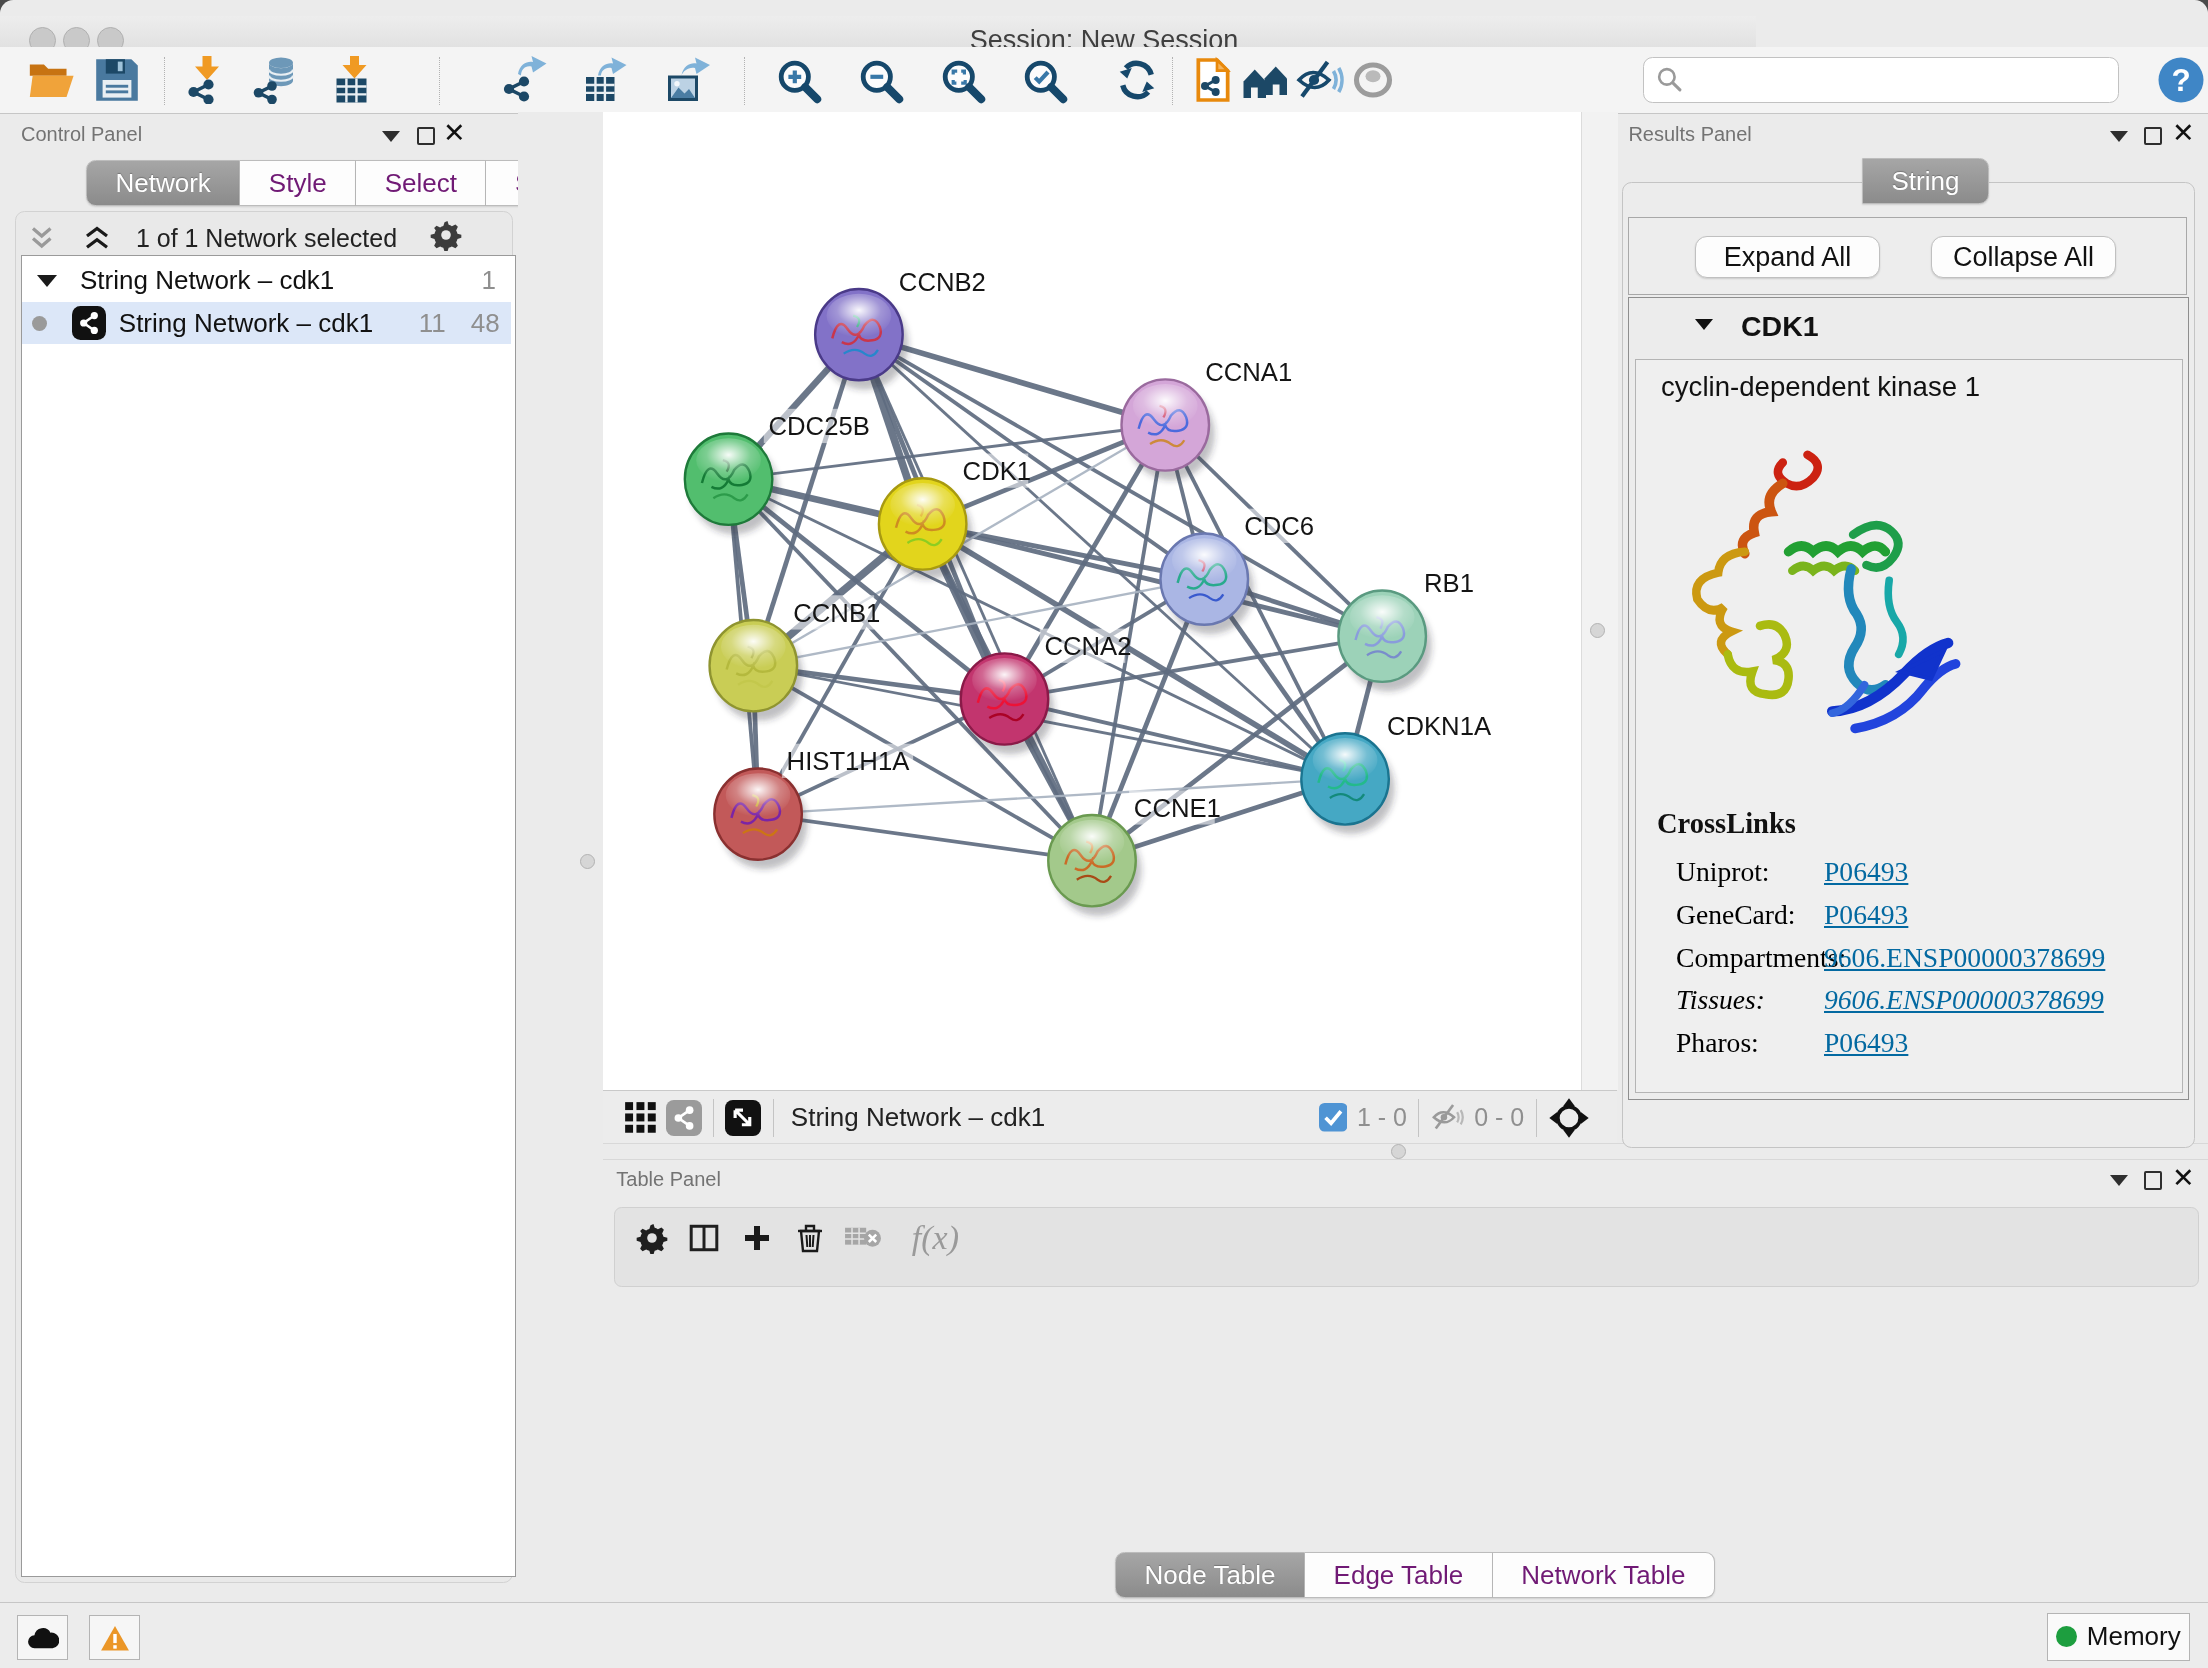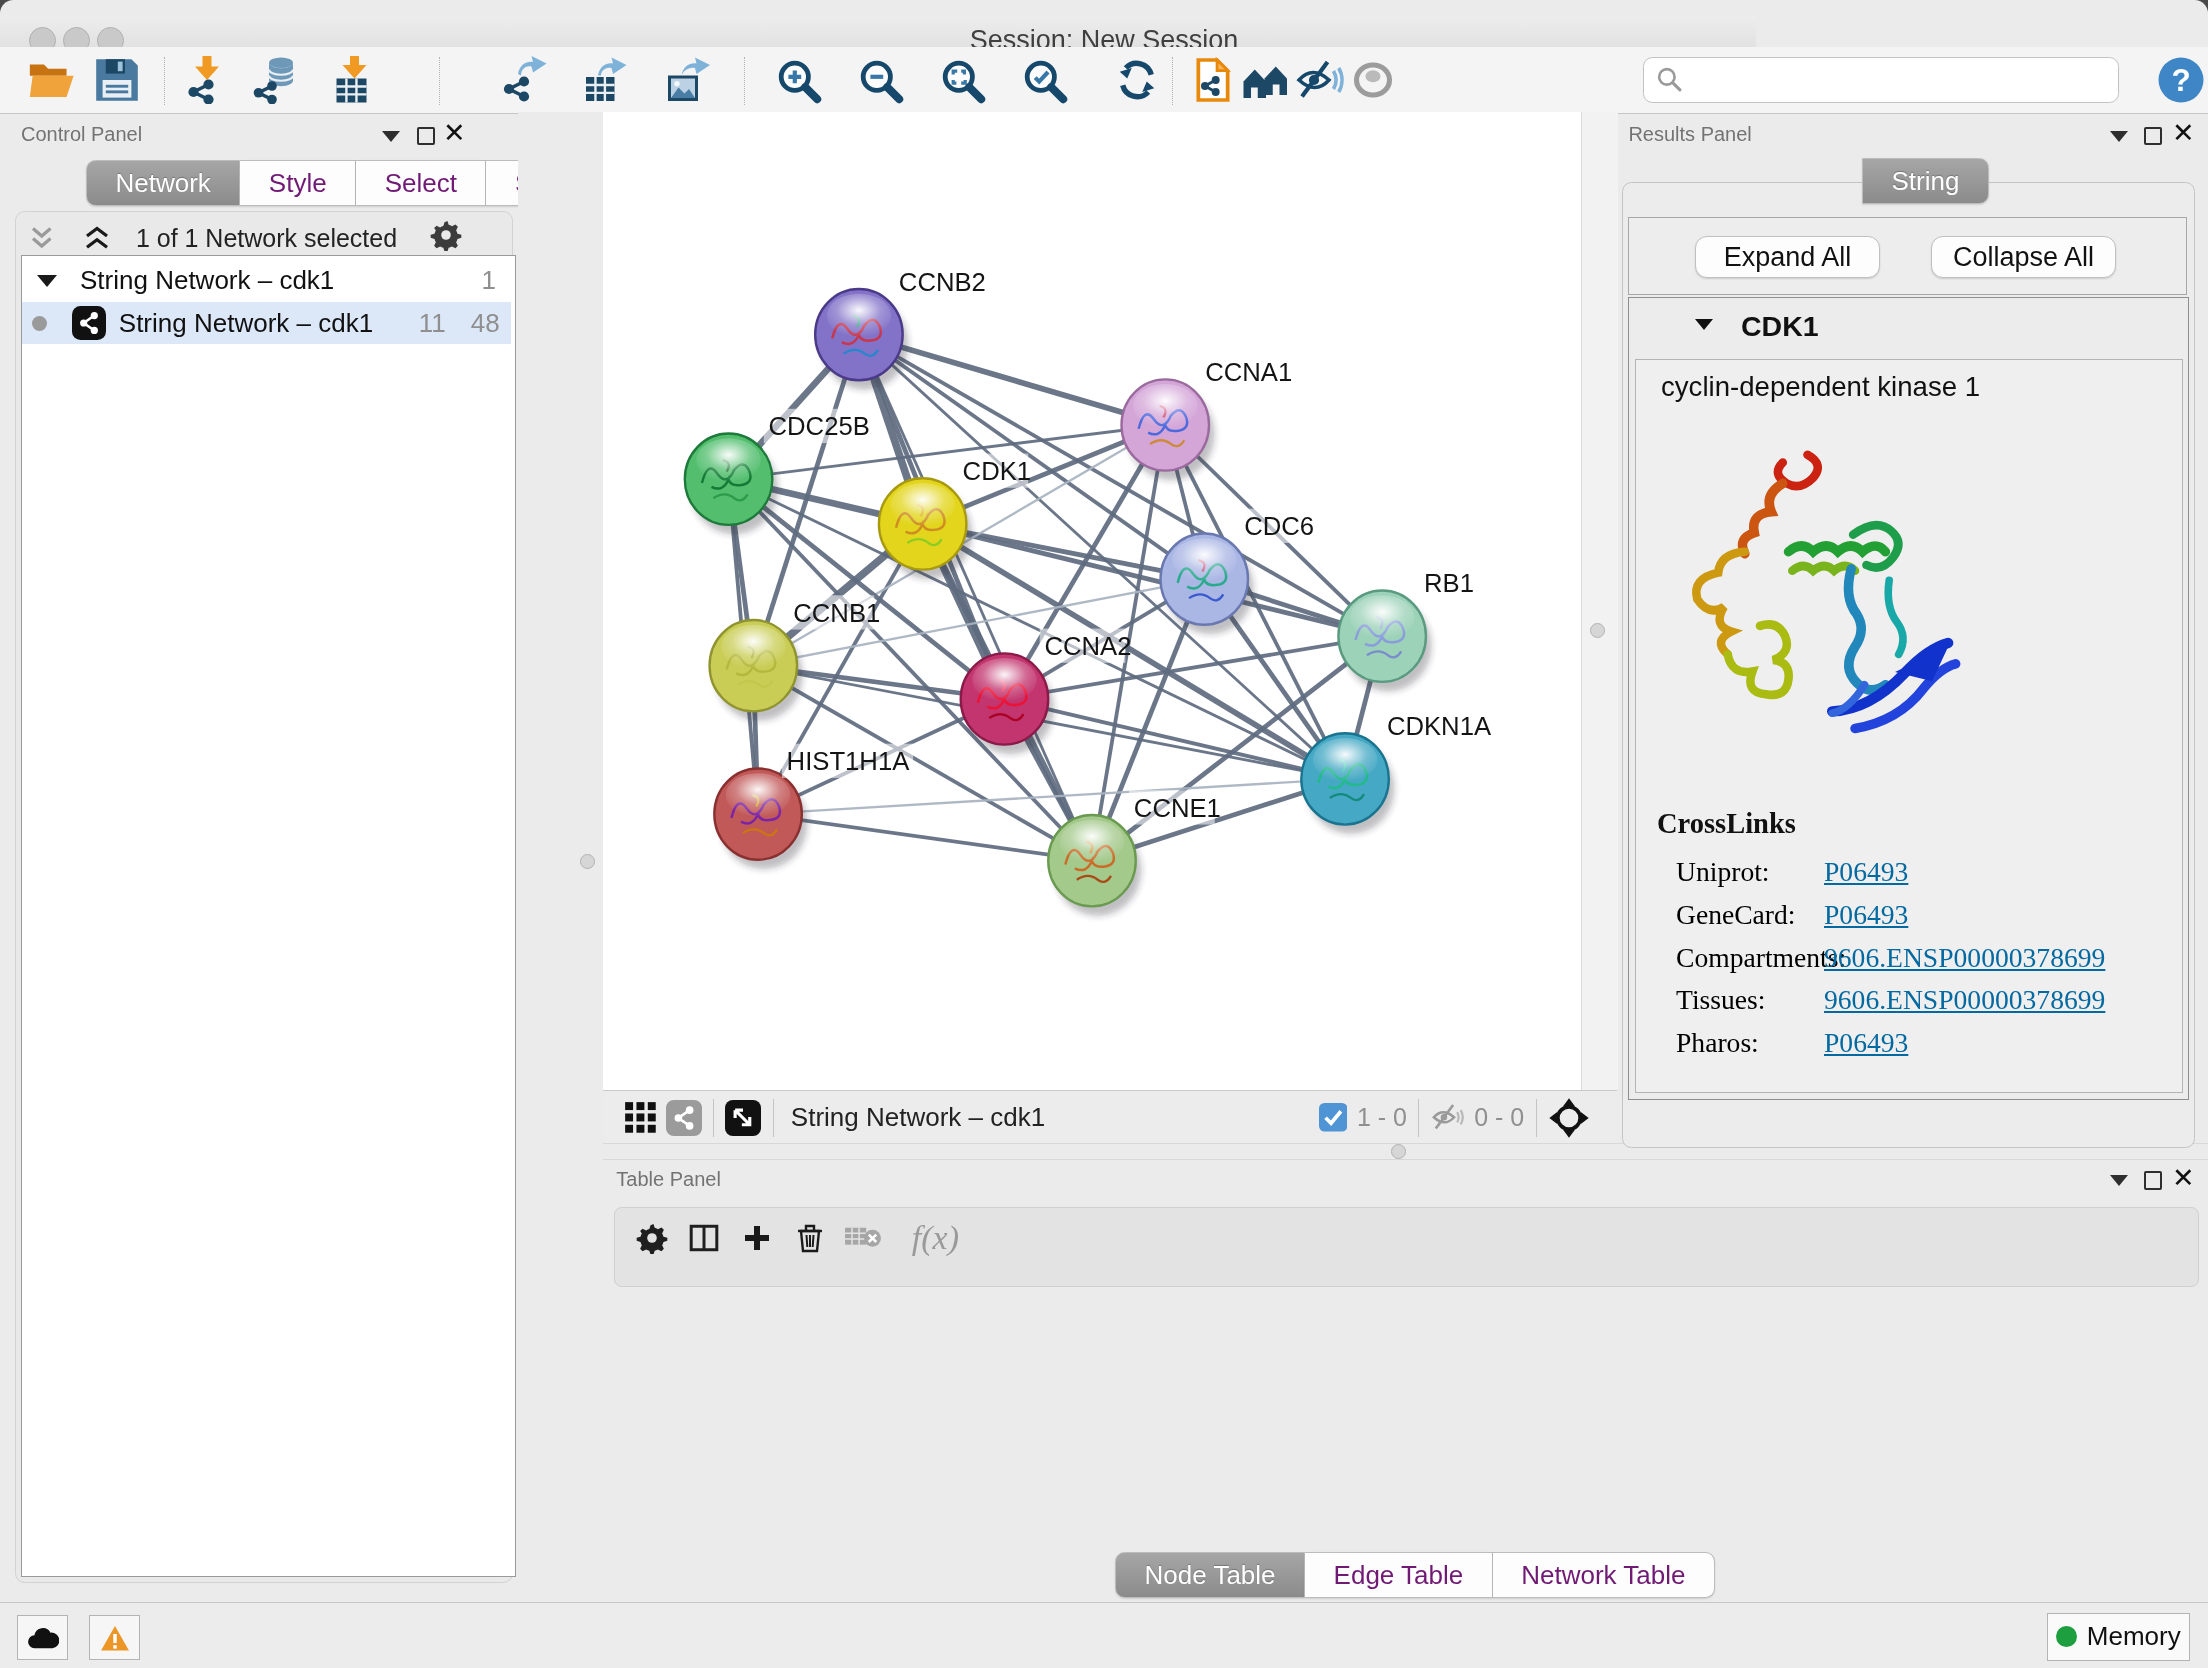--- a/index.html
+++ b/index.html
@@ -584,21 +584,21 @@
         <path d="M200 296 q46 -8 72 -42 q18 -22 34 -26" stroke="#2244dd" stroke-width="10"></path>
         <path d="M248 236 l46 -22 -14 30 z" stroke="#1133cc" stroke-width="4" fill="#1133cc"></path>
         <path d="M210 250 q-16 26 -34 30" stroke="#3366dd" stroke-width="8"></path>
       </g>
     </svg>
     <div class="abs serif" style="left:40px;top:696px;font-size:28.5px;font-weight:bold;color:#111">CrossLinks</div>
     <div class="abs" id="crosslinks-rows" style="left:59px;top:744px;width:514px;height:228px">
         <div class="xl-row serif" style="top: 0px;"><span style="display: inline-block; width: 148px;">Uniprot:</span><a href="#">P06493</a></div>
         <div class="xl-row serif" style="top: 43px;"><span style="display: inline-block; width: 148px;">GeneCard:</span><a href="#">P06493</a></div>
         <div class="xl-row serif" style="top: 86px;"><span style="display: inline-block; width: 148px;">Compartments:</span><a href="#">9606.ENSP00000378699</a></div>
-        <div class="xl-row serif" style="top: 128px;"><span style="display: inline-block; width: 148px;">Tissues:</span><a href="#">9606.ENSP00000378699</a></div>
+        <div class="xl-row serif" style="top: 128px; font-style: italic;"><span style="display: inline-block; width: 148px;">Tissues:</span><a href="#">9606.ENSP00000378699</a></div>
         <div class="xl-row serif" style="top: 171px;"><span style="display: inline-block; width: 148px;">Pharos:</span><a href="#">P06493</a></div>
       </div>
   </div>
 
   <div class="abs" style="left:603px;top:1158px;width:1605px;height:443px">
     <div class="abs pane-title" style="left:13.3px;top:9.5px">Table Panel</div>
     <div class="abs win-tri" style="left:1507px;top:17px"></div>
     <div class="abs win-sq" style="left:1541px;top:13.3px"></div>
     <div class="abs win-x" style="left:1569px;top:9.5px">✕</div>
     <div class="abs tp-toolbar" style="left:11.4px;top:49px">

